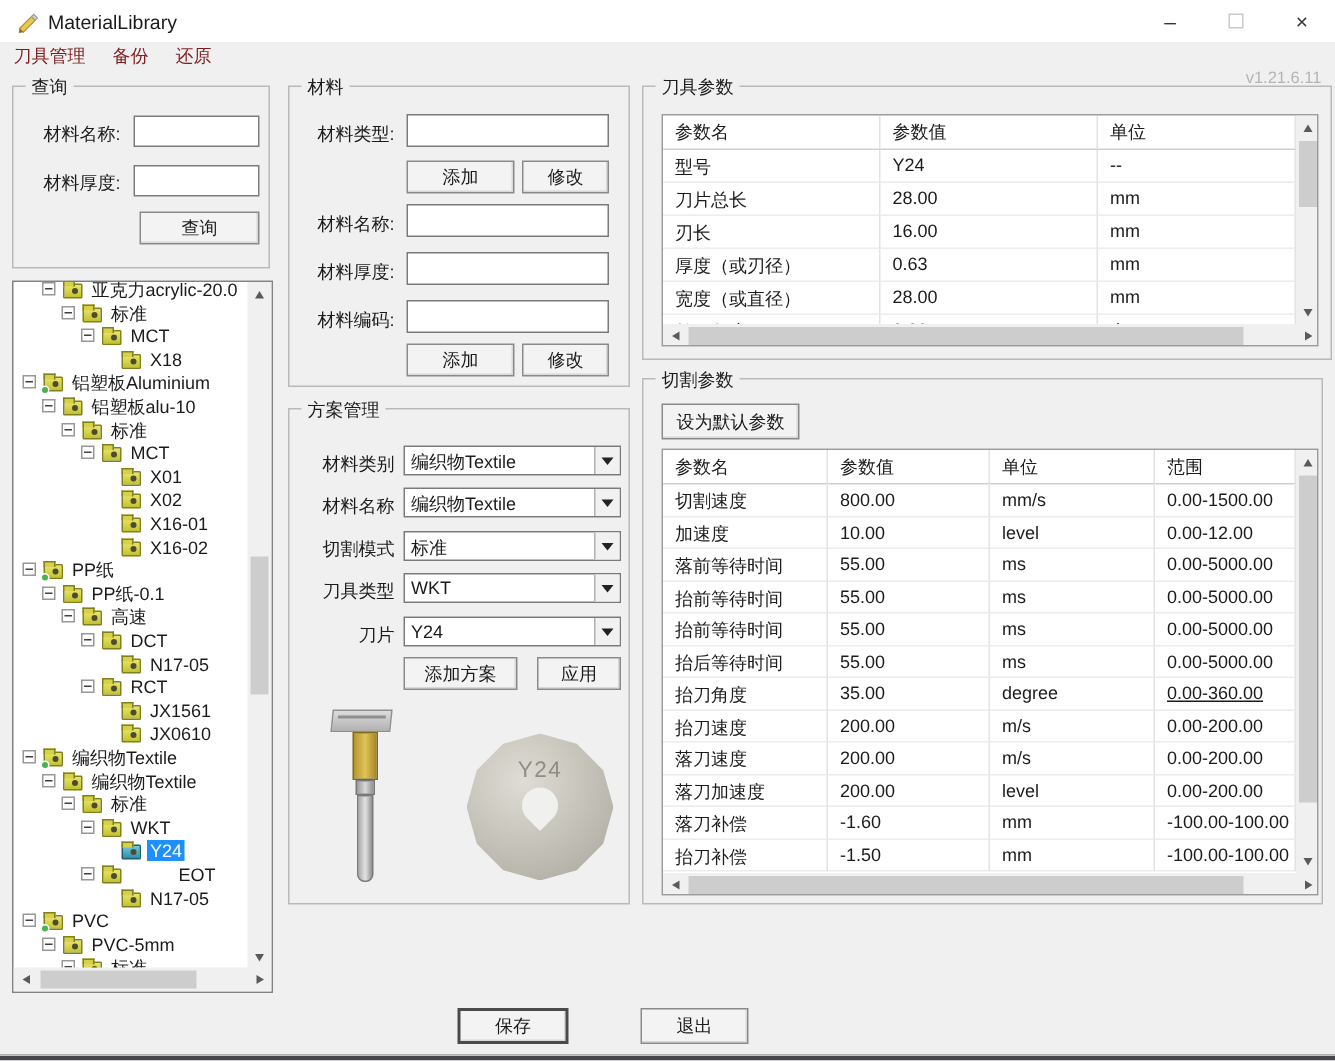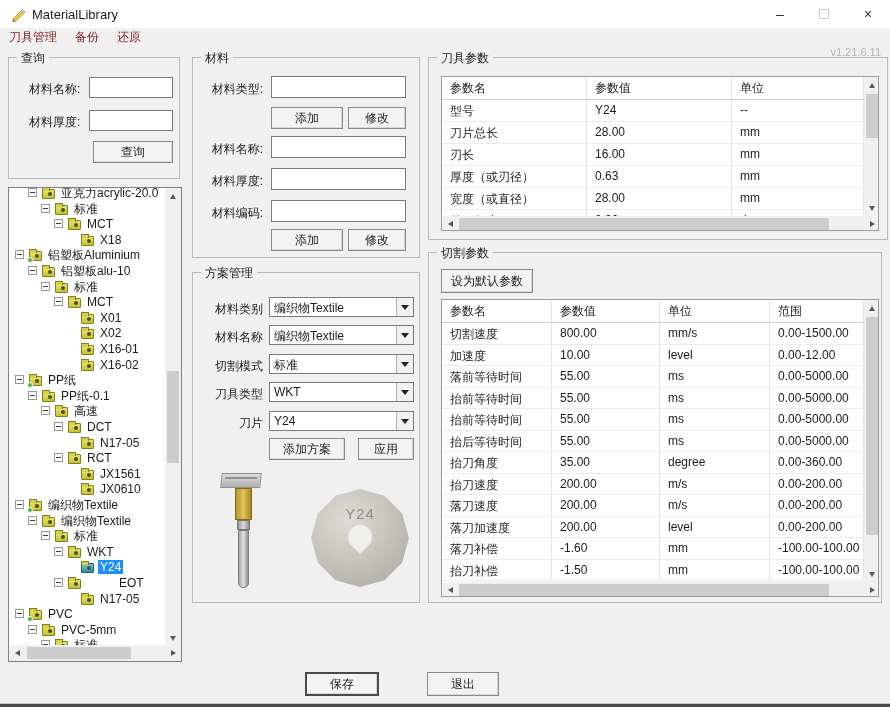--- a/index.html
+++ b/index.html
@@ -473,21 +473,21 @@
           <div class="trow" style="top: 130.5px; height: 21.5px;">
             <div class="tcell" style="width: 110px; height: 21.5px;">抬后等待时间</div>
             <div class="tcell" style="width: 108px; height: 21.5px;">55.00</div>
             <div class="tcell" style="width: 110px; height: 21.5px;">ms</div>
             <div class="tcell" style="width: 94px; height: 21.5px;">0.00-5000.00</div>
           </div>
           <div class="trow" style="top: 152px; height: 21.5px;">
             <div class="tcell" style="width: 110px; height: 21.5px;">抬刀角度</div>
             <div class="tcell" style="width: 108px; height: 21.5px;">35.00</div>
             <div class="tcell" style="width: 110px; height: 21.5px;">degree</div>
-            <div class="tcell" style="width: 94px; height: 21.5px;">0.00-360.00</div>
+            <div class="tcell" style="width: 94px; height: 21.5px; text-decoration: underline;">0.00-360.00</div>
           </div>
           <div class="trow" style="top: 173.5px; height: 21.5px;">
             <div class="tcell" style="width: 110px; height: 21.5px;">抬刀速度</div>
             <div class="tcell" style="width: 108px; height: 21.5px;">200.00</div>
             <div class="tcell" style="width: 110px; height: 21.5px;">m/s</div>
             <div class="tcell" style="width: 94px; height: 21.5px;">0.00-200.00</div>
           </div>
           <div class="trow" style="top: 195px; height: 21.5px;">
             <div class="tcell" style="width: 110px; height: 21.5px;">落刀速度</div>
             <div class="tcell" style="width: 108px; height: 21.5px;">200.00</div>

